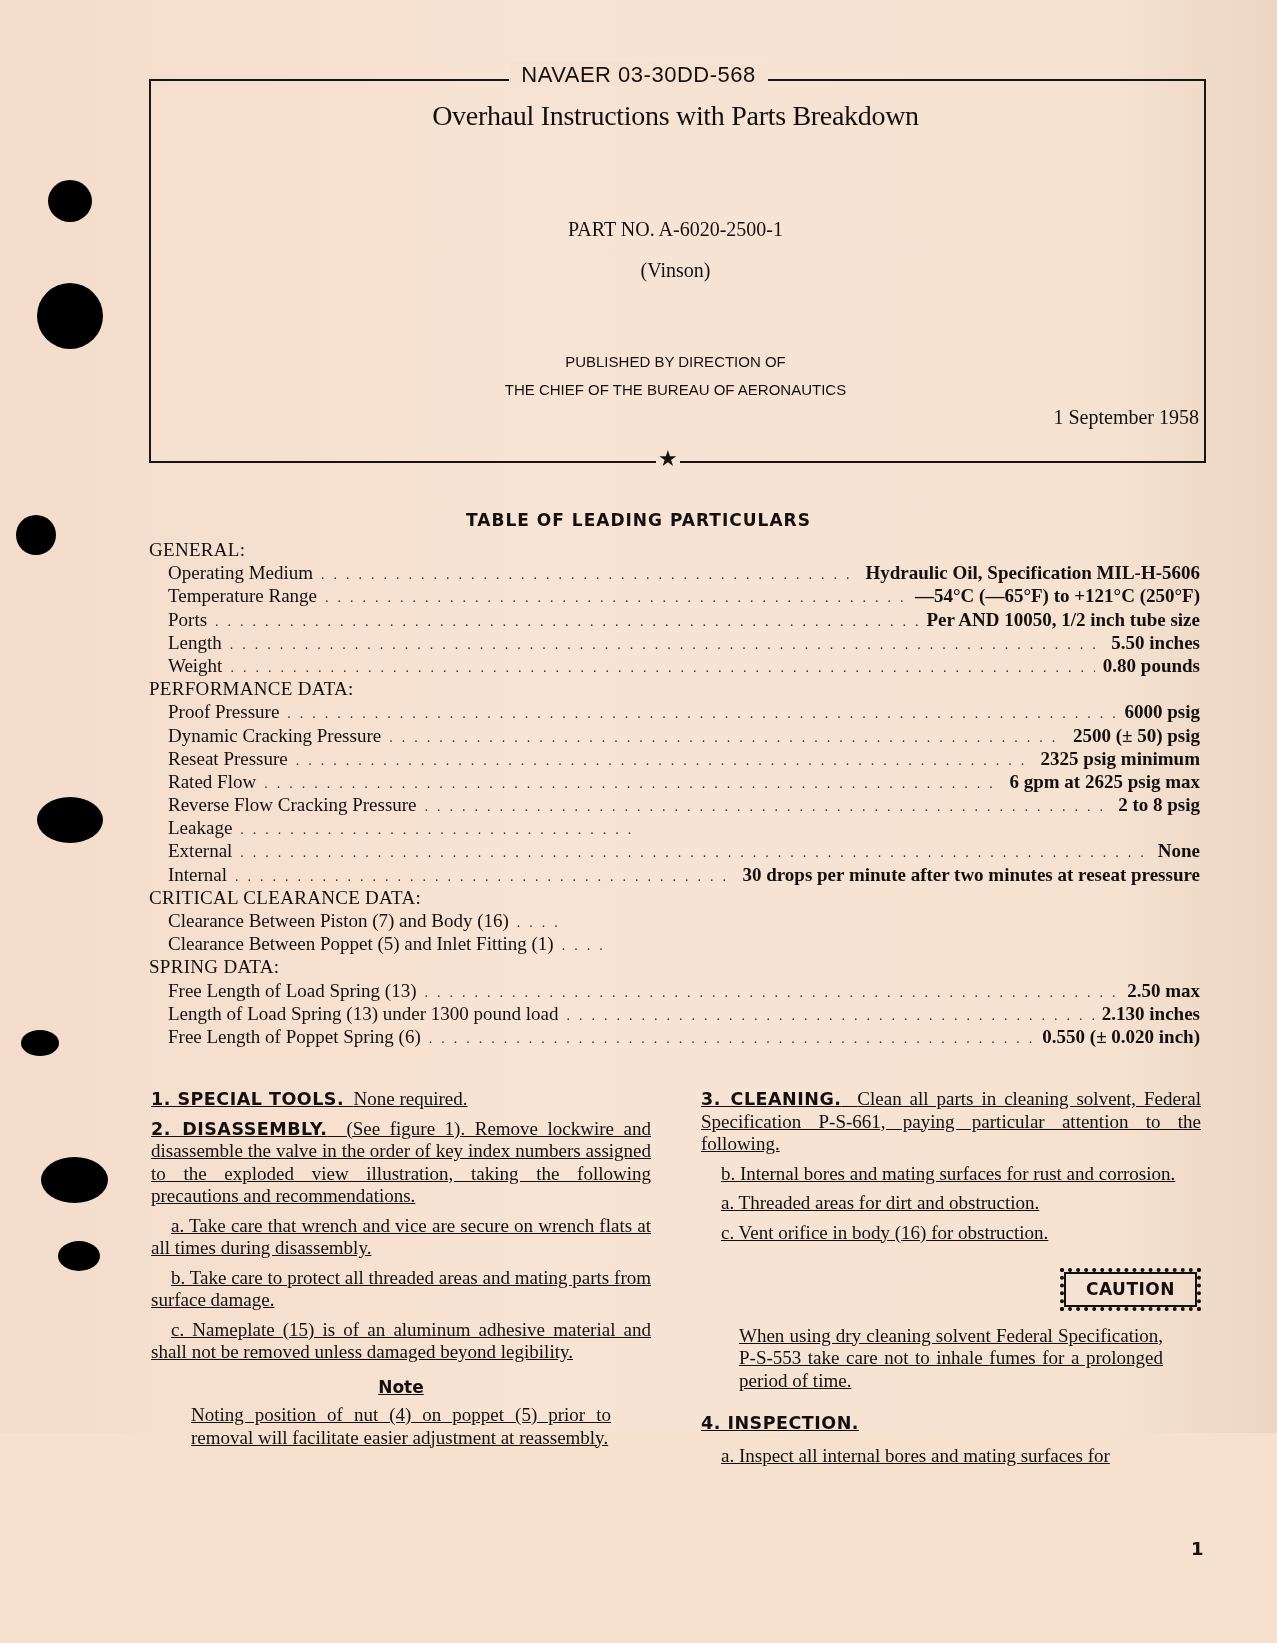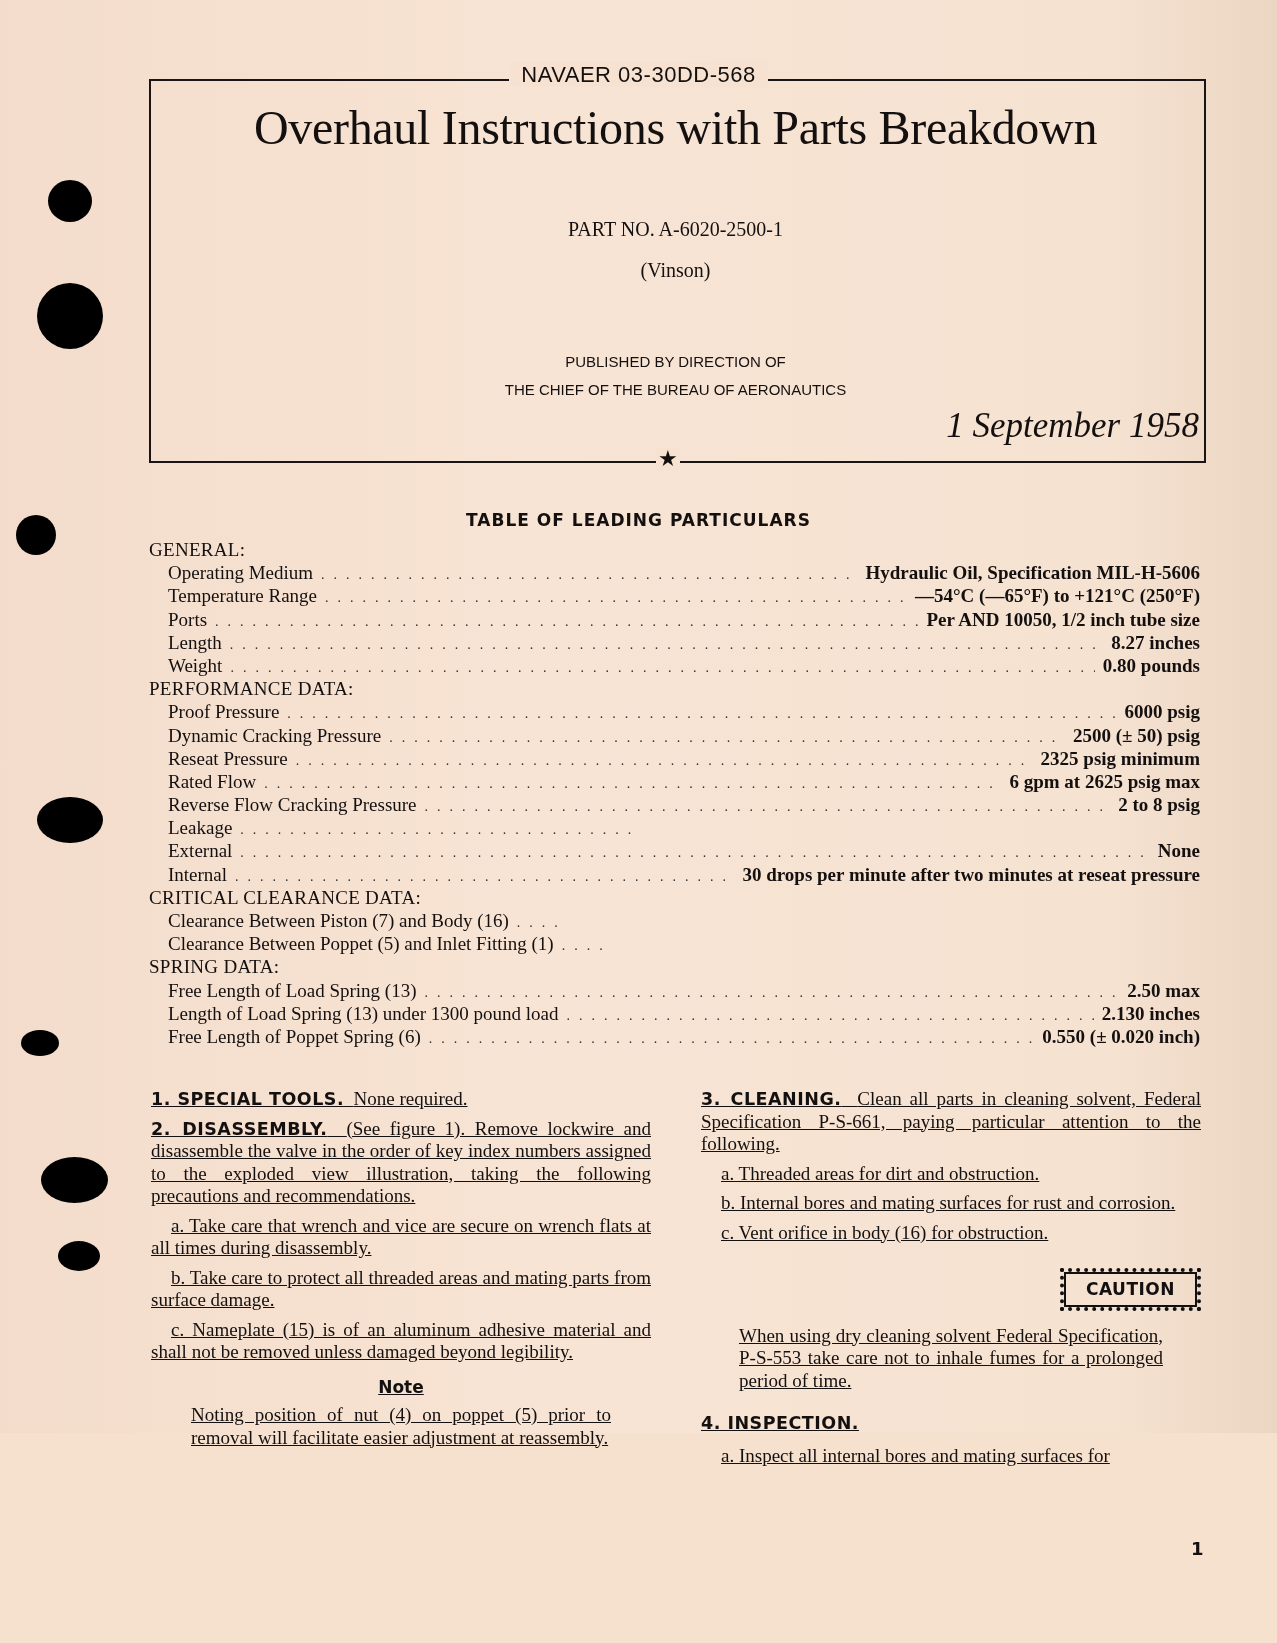--- a/index.html
+++ b/index.html
@@ -27,42 +27,42 @@
       position: absolute; height: 2px; background: #1a1414;
     }
     .doc-number {
       position: absolute; left: 0; width: 1277px; top: 62px; text-align: center;
       font-family: "Liberation Sans", "DejaVu Sans", sans-serif; font-size: 22px; letter-spacing: 0.5px;
       font-stretch: condensed;
     }
     .doc-number span { background: #f7e2d1; padding: 0 12px; }
     .title-main {
       position: absolute; left: 149px; width: 1053px; top: 100px; text-align: center;
-      font-size: 48px; letter-spacing: -0.3px;
+      font-size: 28px; letter-spacing: -0.3px;
     }
     .title-sub {
       position: absolute; left: 149px; width: 1053px; top: 160px; text-align: center;
       font-size: 39px; letter-spacing: 1px;
     }
     .part-no {
       position: absolute; left: 149px; width: 1053px; top: 218px; text-align: center;
       font-size: 20px;
     }
     .mfr {
       position: absolute; left: 149px; width: 1053px; top: 259px; text-align: center;
       font-size: 20px;
     }
     .pub1, .pub2 {
       position: absolute; left: 149px; width: 1053px; text-align: center;
       font-family: "Liberation Sans", "DejaVu Sans", sans-serif; font-size: 15px;
     }
     .pub1 { top: 353px; } .pub2 { top: 381px; }
     .date {
       position: absolute; right: 110px; top: 406px;
-      font-size: 35px; font-style: italic;
+      font-size: 20px; 
     }
     .star {
       position: absolute; left: 656px; top: 448px; font-size: 22px; line-height: 22px;
       background: #f7e2d1; padding: 0 2px;
     }
     
     .tlp-heading {
       position: absolute; left: 0; width: 1277px; top: 510px; text-align: center;
       font-family: "DejaVu Sans", sans-serif; font-weight: bold; font-size: 17px; letter-spacing: 1px;
     }
@@ -147,21 +147,21 @@
         <span class="val">—54°C (—65°F) to +121°C (250°F)</span>
       </div>
       <div class="tlp-row">
         <span class="label">Ports</span>
         <span class="leader">........................................................................................................................................................................................................</span>
         <span class="val">Per AND 10050, 1/2 inch tube size</span>
       </div>
       <div class="tlp-row">
         <span class="label">Length</span>
         <span class="leader">........................................................................................................................................................................................................</span>
-        <span class="val">8.27 inches</span>
+        <span class="val">5.50 inches</span>
       </div>
       <div class="tlp-row">
         <span class="label">Weight</span>
         <span class="leader">........................................................................................................................................................................................................</span>
         <span class="val">0.80 pounds</span>
       </div>
       <div class="tlp-row section">
         <span class="label">PERFORMANCE DATA:</span>
       </div>
       <div class="tlp-row">
@@ -251,22 +251,22 @@
     <p class="para indent">c. Nameplate (15) is of an aluminum adhesive material and shall not be removed unless damaged beyond legibility.</p>
     <div class="note-title">Note</div>
     <p class="para note-body">Noting position of nut (4) on poppet (5) prior to removal will facilitate easier adjustment at reassembly.</p>
   </div>
 
   <div class="col right">
     <p class="para">
       <span class="sec-head">3. CLEANING.</span>&nbsp;
       <span>Clean all parts in cleaning solvent, Federal Specification P-S-661, paying particular attention to the following.</span>
     </p>
+    <p class="para indent">b. Internal bores and mating surfaces for rust and corrosion.</p>
     <p class="para indent">a. Threaded areas for dirt and obstruction.</p>
-    <p class="para indent">b. Internal bores and mating surfaces for rust and corrosion.</p>
     <p class="para indent">c. Vent orifice in body (16) for obstruction.</p>
     <div class="caution-wrap">
       <span class="caution-box">CAUTION</span>
     </div>
     <p class="para caution-body">When using dry cleaning solvent Federal Specification, P-S-553 take care not to inhale fumes for a prolonged period of time.</p>
     <p class="para" style="margin-top:20px;">
       <span class="sec-head">4. INSPECTION.</span>
     </p>
     <p class="para indent" style="margin-top:10px;">a. Inspect all internal bores and mating surfaces for</p>
   </div>

